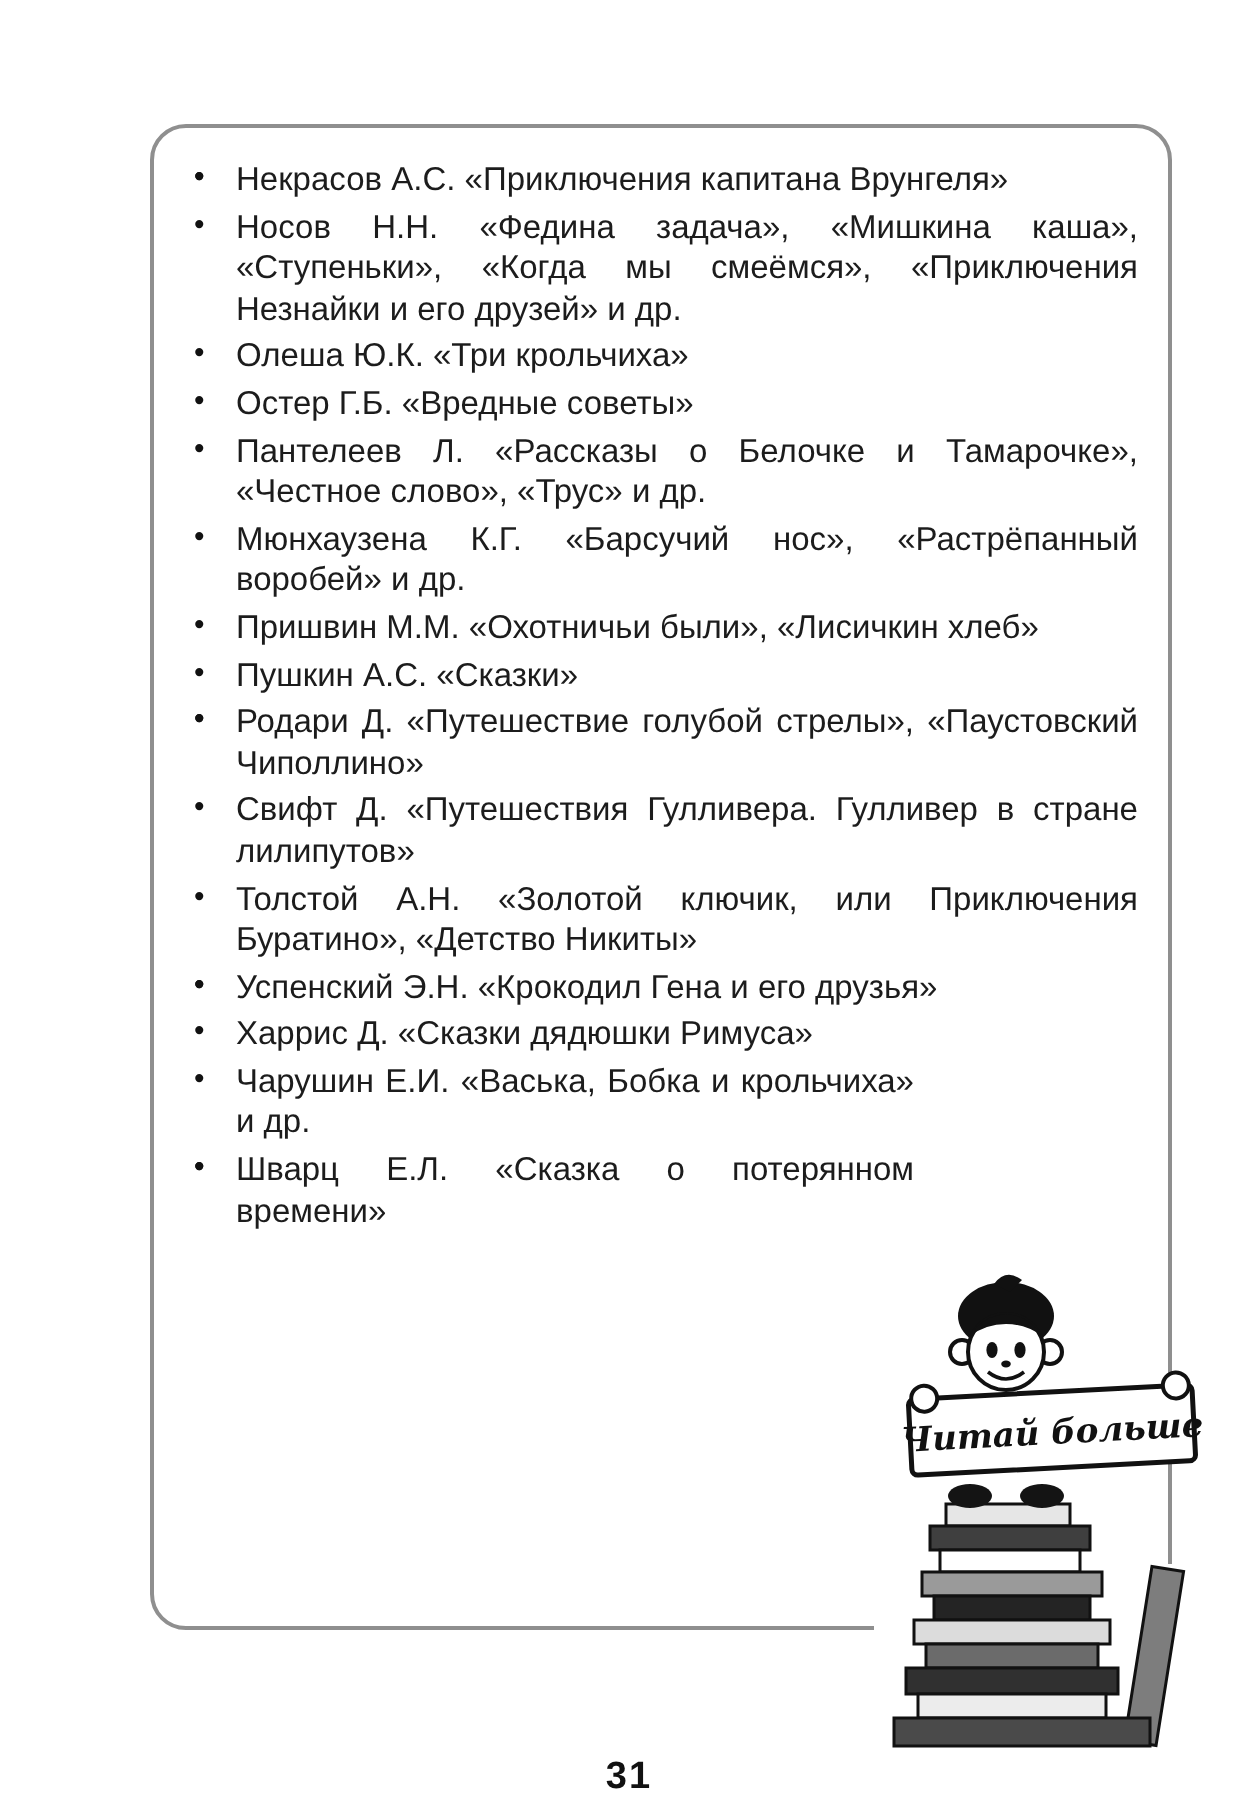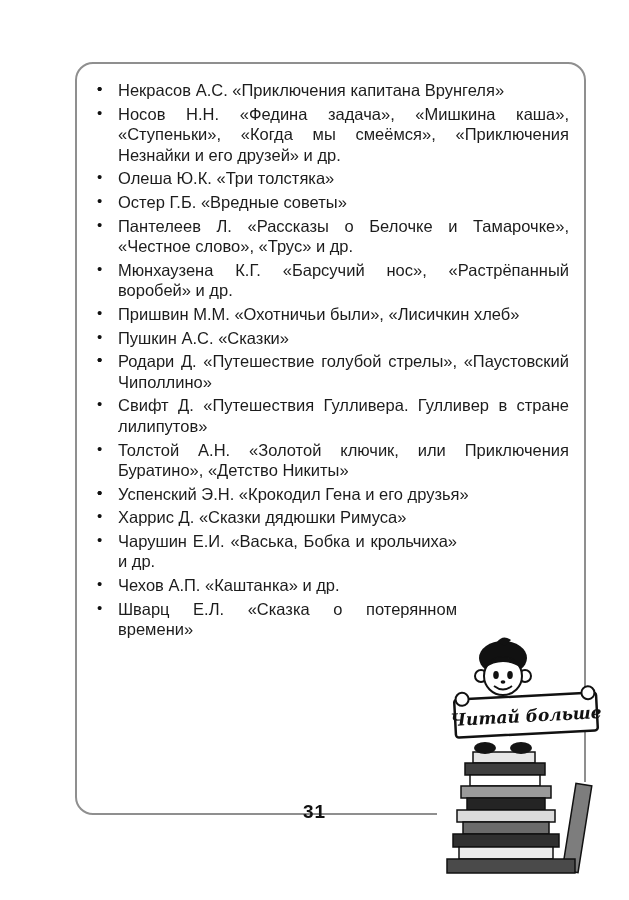--- a/index.html
+++ b/index.html
@@ -29,48 +29,48 @@
     position:absolute;left:6px;top:-1px;font-size:15px;color:#111;
   }
   .illu-gap{
     float:right;width:112px;height:164px;
   }
   .illustration{
     position:absolute;left:437px;top:634px;width:178px;height:246px;z-index:3;
   }
   .illustration svg{width:100%;height:100%;display:block;}
   .page-number{
-    position:absolute;left:0;top:801px;width:629px;text-align:center;
+    position:absolute;left:0;top:878px;width:629px;text-align:center;
     font-weight:bold;font-size:19px;letter-spacing:1px;color:#111;
   }
 </style>
 </head>
 <body>
 
 <div class="frame">
   <div class="list-wrap">
     <ul class="book-list">
       <li><span class="bullet">•</span></li>
       <li><span class="bullet">•</span><span>Некрасов А.С. «Приключения капитана Врунгеля»</span></li>
       <li><span class="bullet">•</span><span>Носов Н.Н. «Федина задача», «Мишкина каша», «Ступеньки», «Когда мы смеёмся», «Приключения Незнайки и его друзей» и др.</span></li>
-      <li><span class="bullet">•</span><span>Олеша Ю.К. «Три толстяка»</span></li>
+      <li><span class="bullet">•</span><span>Олеша Ю.К. «Три крольчиха»</span></li>
       <li><span class="bullet">•</span><span>Остер Г.Б. «Вредные советы»</span></li>
       <li><span class="bullet">•</span><span>Пантелеев Л. «Рассказы о Белочке и Тамарочке», «Честное слово», «Трус» и др.</span></li>
       <li><span class="bullet">•</span><span>Мюнхаузена К.Г. «Барсучий нос», «Растрёпанный воробей» и др.</span></li>
       <li><span class="bullet">•</span><span>Пришвин М.М. «Охотничьи были», «Лисичкин хлеб»</span></li>
       <li><span class="bullet">•</span><span>Пушкин А.С. «Сказки»</span></li>
       <li><span class="bullet">•</span></li>
       <li><span class="bullet">•</span><span>Родари Д. «Путешествие голубой стрелы», «Паустовский Чиполлино»</span></li>
       <li><span class="bullet">•</span><span>Свифт Д. «Путешествия Гулливера. Гулливер в стране лилипутов»</span></li>
       <li><span class="bullet">•</span><span>Толстой А.Н. «Золотой ключик, или Приключения Буратино», «Детство Никиты»</span></li>
       <li><span class="bullet">•</span></li>
       <li><span class="bullet">•</span><span>Успенский Э.Н. «Крокодил Гена и его друзья»</span></li>
       <li><span class="illu-gap"></span><span class="bullet">•</span><span>Харрис Д. «Сказки дядюшки Римуса»</span></li>
       <li><span class="bullet">•</span><span>Чарушин Е.И. «Васька, Бобка и крольчиха» и др.</span></li>
-      <li><span class="bullet">•</span><span>Чехов А.П. «Каштанка» и др.</span></li>
+      <li><span class="bullet">•</span></li>
       <li><span class="bullet">•</span><span>Шварц Е.Л. «Сказка о потерянном времени»</span></li>
     </ul>
   </div>
 </div>
 
 <div class="illustration">
   <svg viewBox="0 0 178 246" xmlns="http://www.w3.org/2000/svg">
 
     <rect x="0" y="148" width="154" height="98" fill="#ffffff"></rect>
 

